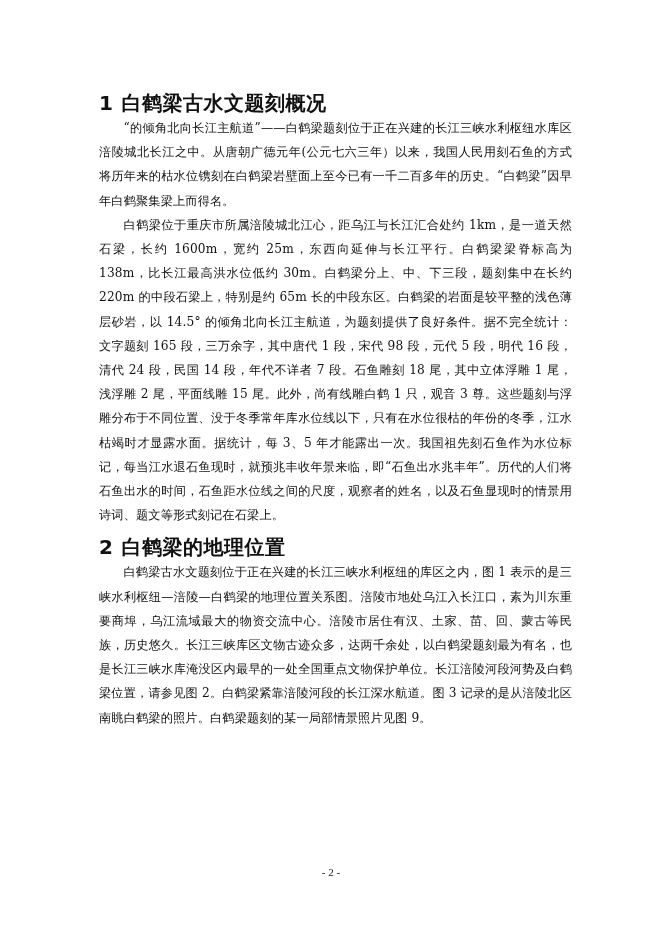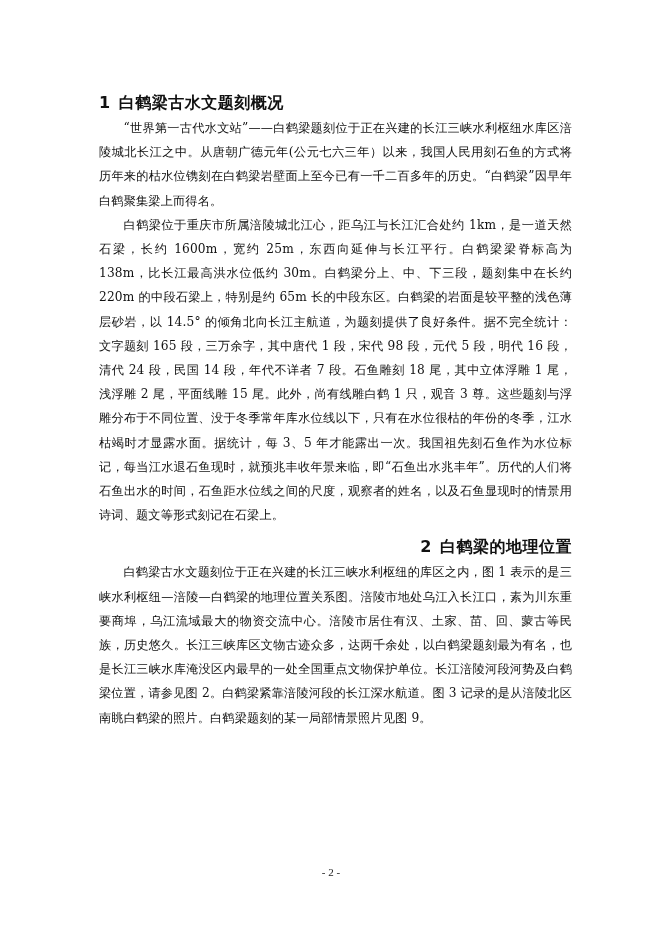--- a/index.html
+++ b/index.html
@@ -1,35 +1,35 @@
 <!DOCTYPE html>
 <html><head>
 <meta charset="utf-8">
 <style>
   html, body { margin: 0; padding: 0; background: #ffffff; }
   body { width: 662px; height: 936px; position: relative; overflow: hidden;
          font-family: "DejaVu Serif", "Liberation Serif", serif; color: #111; }
   .page { position: absolute; left: 99px; top: 92px; width: 473px; }
   .h { font-family: "DejaVu Sans", "Liberation Sans", sans-serif; font-weight: bold;
-       font-size: 16px; line-height: 22px; margin: 0 0 2px 0; letter-spacing: 0.5px; }
+       font-size: 20px; line-height: 22px; margin: 0 0 2px 0; letter-spacing: 0.5px; }
   .h .num { margin-right: 8px; }
   .p { font-size: 12.2px; line-height: 24.2px; margin: 0; text-indent: 24.5px;
        text-align: justify; text-justify: inter-character; letter-spacing: 0.15px; }
-  .sec2 { margin-top: 9px; text-align: right; }
+  .sec2 { margin-top: 9px; }
   .footer { position: absolute; left: 0; width: 662px; top: 866px; text-align: center;
             font-size: 11px; font-family: "Liberation Serif", serif; color: #222; }
 </style>
 </head>
 <body>
 
 <div class="page">
   <h2 class="h">
     <span class="num">1</span><span>白鹤梁古水文题刻概况</span>
   </h2>
-  <p class="p">“世界第一古代水文站”——白鹤梁题刻位于正在兴建的长江三峡水利枢纽水库区涪陵城北长江之中。从唐朝广德元年(公元七六三年）以来，我国人民用刻石鱼的方式将历年来的枯水位镌刻在白鹤梁岩壁面上至今已有一千二百多年的历史。“白鹤梁”因早年白鹤聚集梁上而得名。</p>
+  <p class="p">“的倾角北向长江主航道”——白鹤梁题刻位于正在兴建的长江三峡水利枢纽水库区涪陵城北长江之中。从唐朝广德元年(公元七六三年）以来，我国人民用刻石鱼的方式将历年来的枯水位镌刻在白鹤梁岩壁面上至今已有一千二百多年的历史。“白鹤梁”因早年白鹤聚集梁上而得名。</p>
   <p class="p">白鹤梁位于重庆市所属涪陵城北江心，距乌江与长江汇合处约 1km，是一道天然石梁，长约 1600m，宽约 25m，东西向延伸与长江平行。白鹤梁梁脊标高为 138m，比长江最高洪水位低约 30m。白鹤梁分上、中、下三段，题刻集中在长约 220m 的中段石梁上，特别是约 65m 长的中段东区。白鹤梁的岩面是较平整的浅色薄层砂岩，以 14.5° 的倾角北向长江主航道，为题刻提供了良好条件。据不完全统计：文字题刻 165 段，三万余字，其中唐代 1 段，宋代 98 段，元代 5 段，明代 16 段，清代 24 段，民国 14 段，年代不详者 7 段。石鱼雕刻 18 尾，其中立体浮雕 1 尾，浅浮雕 2 尾，平面线雕 15 尾。此外，尚有线雕白鹤 1 只，观音 3 尊。这些题刻与浮雕分布于不同位置、没于冬季常年库水位线以下，只有在水位很枯的年份的冬季，江水枯竭时才显露水面。据统计，每 3、5 年才能露出一次。我国祖先刻石鱼作为水位标记，每当江水退石鱼现时，就预兆丰收年景来临，即“石鱼出水兆丰年”。历代的人们将石鱼出水的时间，石鱼距水位线之间的尺度，观察者的姓名，以及石鱼显现时的情景用诗词、题文等形式刻记在石梁上。</p>
 
   <h2 class="h sec2">
     <span class="num">2</span><span>白鹤梁的地理位置</span>
   </h2>
   <p class="p">白鹤梁古水文题刻位于正在兴建的长江三峡水利枢纽的库区之内，图 1 表示的是三峡水利枢纽—涪陵—白鹤梁的地理位置关系图。涪陵市地处乌江入长江口，素为川东重要商埠，乌江流域最大的物资交流中心。涪陵市居住有汉、土家、苗、回、蒙古等民族，历史悠久。长江三峡库区文物古迹众多，达两千余处，以白鹤梁题刻最为有名，也是长江三峡水库淹没区内最早的一处全国重点文物保护单位。长江涪陵河段河势及白鹤梁位置，请参见图 2。白鹤梁紧靠涪陵河段的长江深水航道。图 3 记录的是从涪陵北区南眺白鹤梁的照片。白鹤梁题刻的某一局部情景照片见图 9。</p>
 </div>
 
 <div class="footer">- 2 -</div>
 

